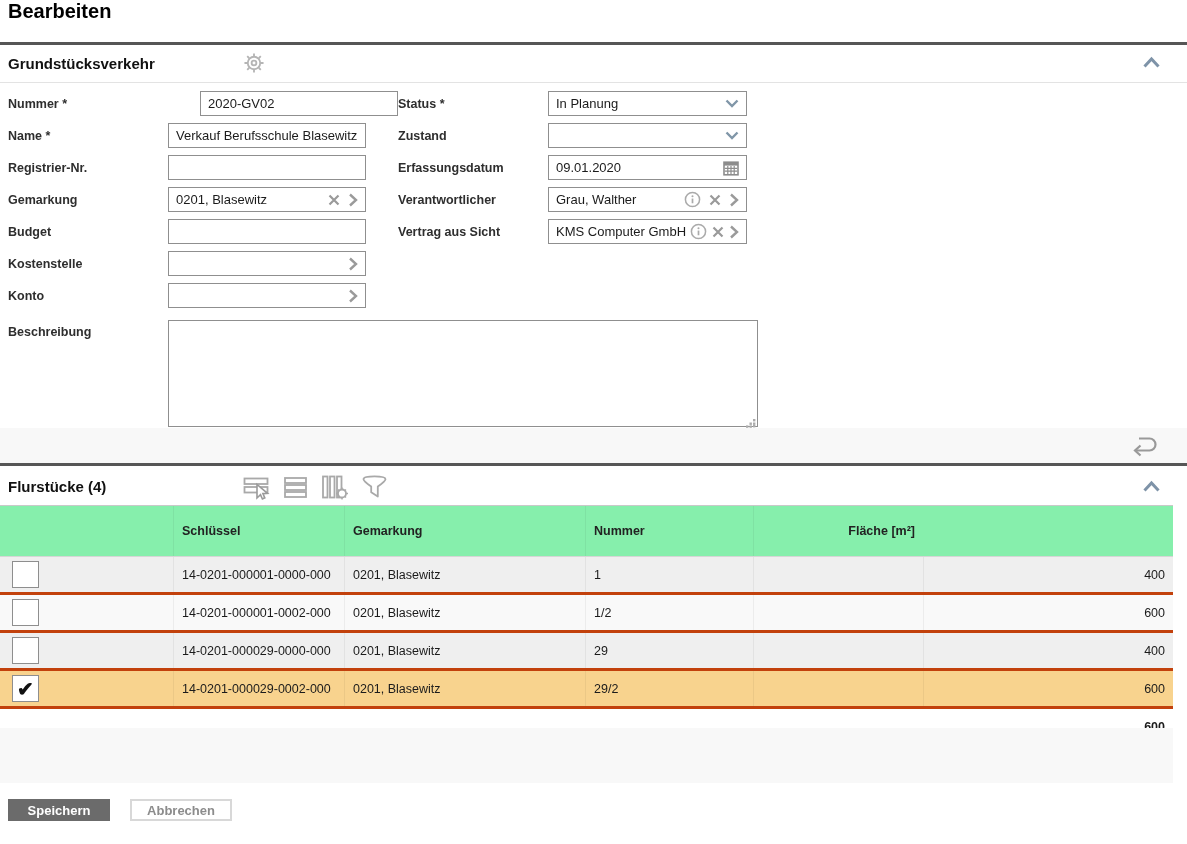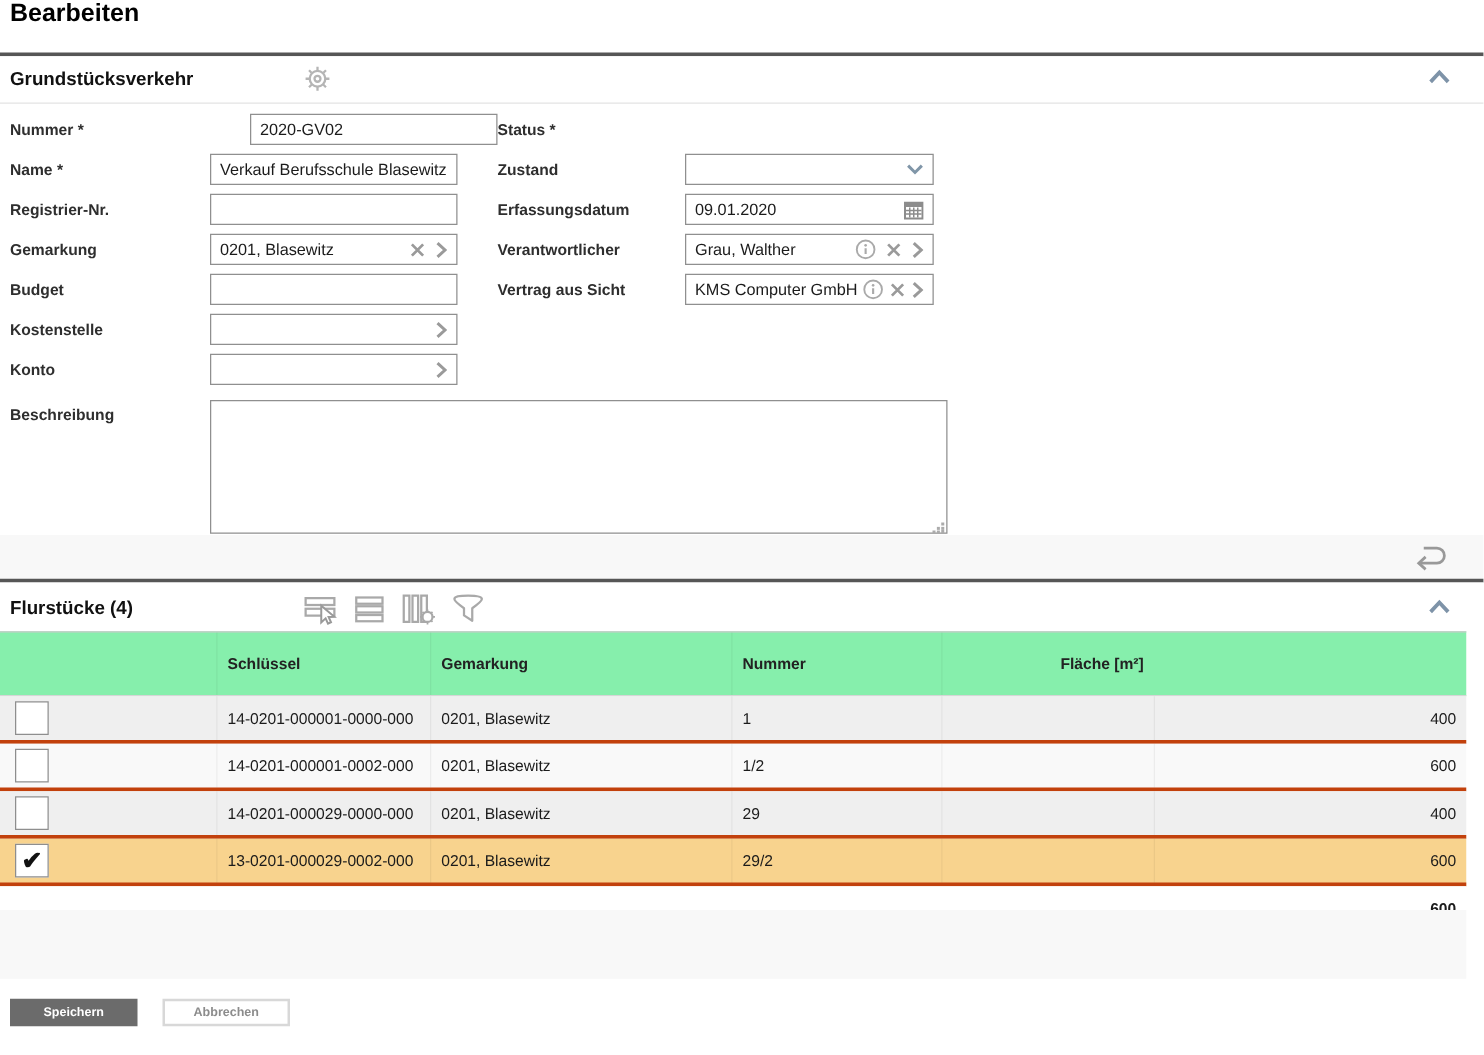--- a/index.html
+++ b/index.html
@@ -47,21 +47,21 @@
   .row-sel{background:#f8d38e;}
   .srow{height:35px;background:#fff;font-weight:bold;}
   .srow .cell{border-left:none;}
 
   .cb{width:25px;height:25px;background:#fff;border:1px solid #8e8e8e;box-sizing:content-box;
       display:flex;align-items:center;justify-content:center;font-size:20px;font-weight:bold;
       color:#111;line-height:1;margin-left:4px;cursor:pointer;}
 
   .strip2{position:absolute;left:0;top:728px;width:1173px;height:55px;background:#f8f8f8;}
 
-  .btn{position:absolute;top:799px;height:22px;font-size:10px;font-weight:bold;
+  .btn{position:absolute;top:799px;height:22px;font-size:13px;font-weight:bold;
        display:flex;align-items:center;justify-content:center;cursor:pointer;box-sizing:border-box;
        font-family:"Liberation Sans",sans-serif;}
   .btn-primary{left:8px;width:102px;background:#6b6b6b;color:#fff;border:none;}
   .btn-secondary{left:130px;width:102px;background:#fff;color:#8c8c8c;border:2px solid #d8d8d8;}
 </style>
 </head>
 <body>
 
 <div class="page">
 
@@ -137,20 +137,30 @@
       </span>
     </span>
   </div>
 
   <div class="lbl" style="left:398px;top:97px">Status *</div>
   <div class="lbl" style="left:398px;top:129px">Zustand</div>
   <div class="lbl" style="left:398px;top:161px">Erfassungsdatum</div>
   <div class="lbl" style="left:398px;top:193px">Verantwortlicher</div>
   <div class="lbl" style="left:398px;top:225px">Vertrag aus Sicht</div>
 
+  <div class="box" style="left:548px;top:91px;width:199px">
+    <span class="val">In Planung</span>
+    <span class="icons">
+      <span class="icon-btn">
+        <svg width="14" height="9" viewBox="0 0 14 9">
+            <path d="M1.5 1.5 L7 7 L12.5 1.5" fill="none" stroke="#8096a8" stroke-width="2.4"></path>
+          </svg>
+      </span>
+    </span>
+  </div>
 
   <div class="box" style="left:548px;top:123px;width:199px">
     <span class="val"></span>
     <span class="icons">
       <span class="icon-btn">
         <svg width="14" height="9" viewBox="0 0 14 9">
             <path d="M1.5 1.5 L7 7 L12.5 1.5" fill="none" stroke="#8096a8" stroke-width="2.4"></path>
           </svg>
       </span>
     </span>
@@ -317,21 +327,21 @@
       <div class="cell">0201, Blasewitz</div>
       <div class="cell">29</div>
       <div class="cell"></div>
       <div class="cell num">400</div>
     </div>
 
     <div class="trow drow row-sel">
       <div class="cell">
         <span class="cb">✔</span>
       </div>
-      <div class="cell">13-0201-000029-0002-000</div>
+      <div class="cell">14-0201-000029-0002-000</div>
       <div class="cell">0201, Blasewitz</div>
       <div class="cell">29/2</div>
       <div class="cell"></div>
       <div class="cell num">600</div>
     </div>
 
     <div class="trow srow">
       <div class="cell"></div>
         <div class="cell"></div>
         <div class="cell"></div>

